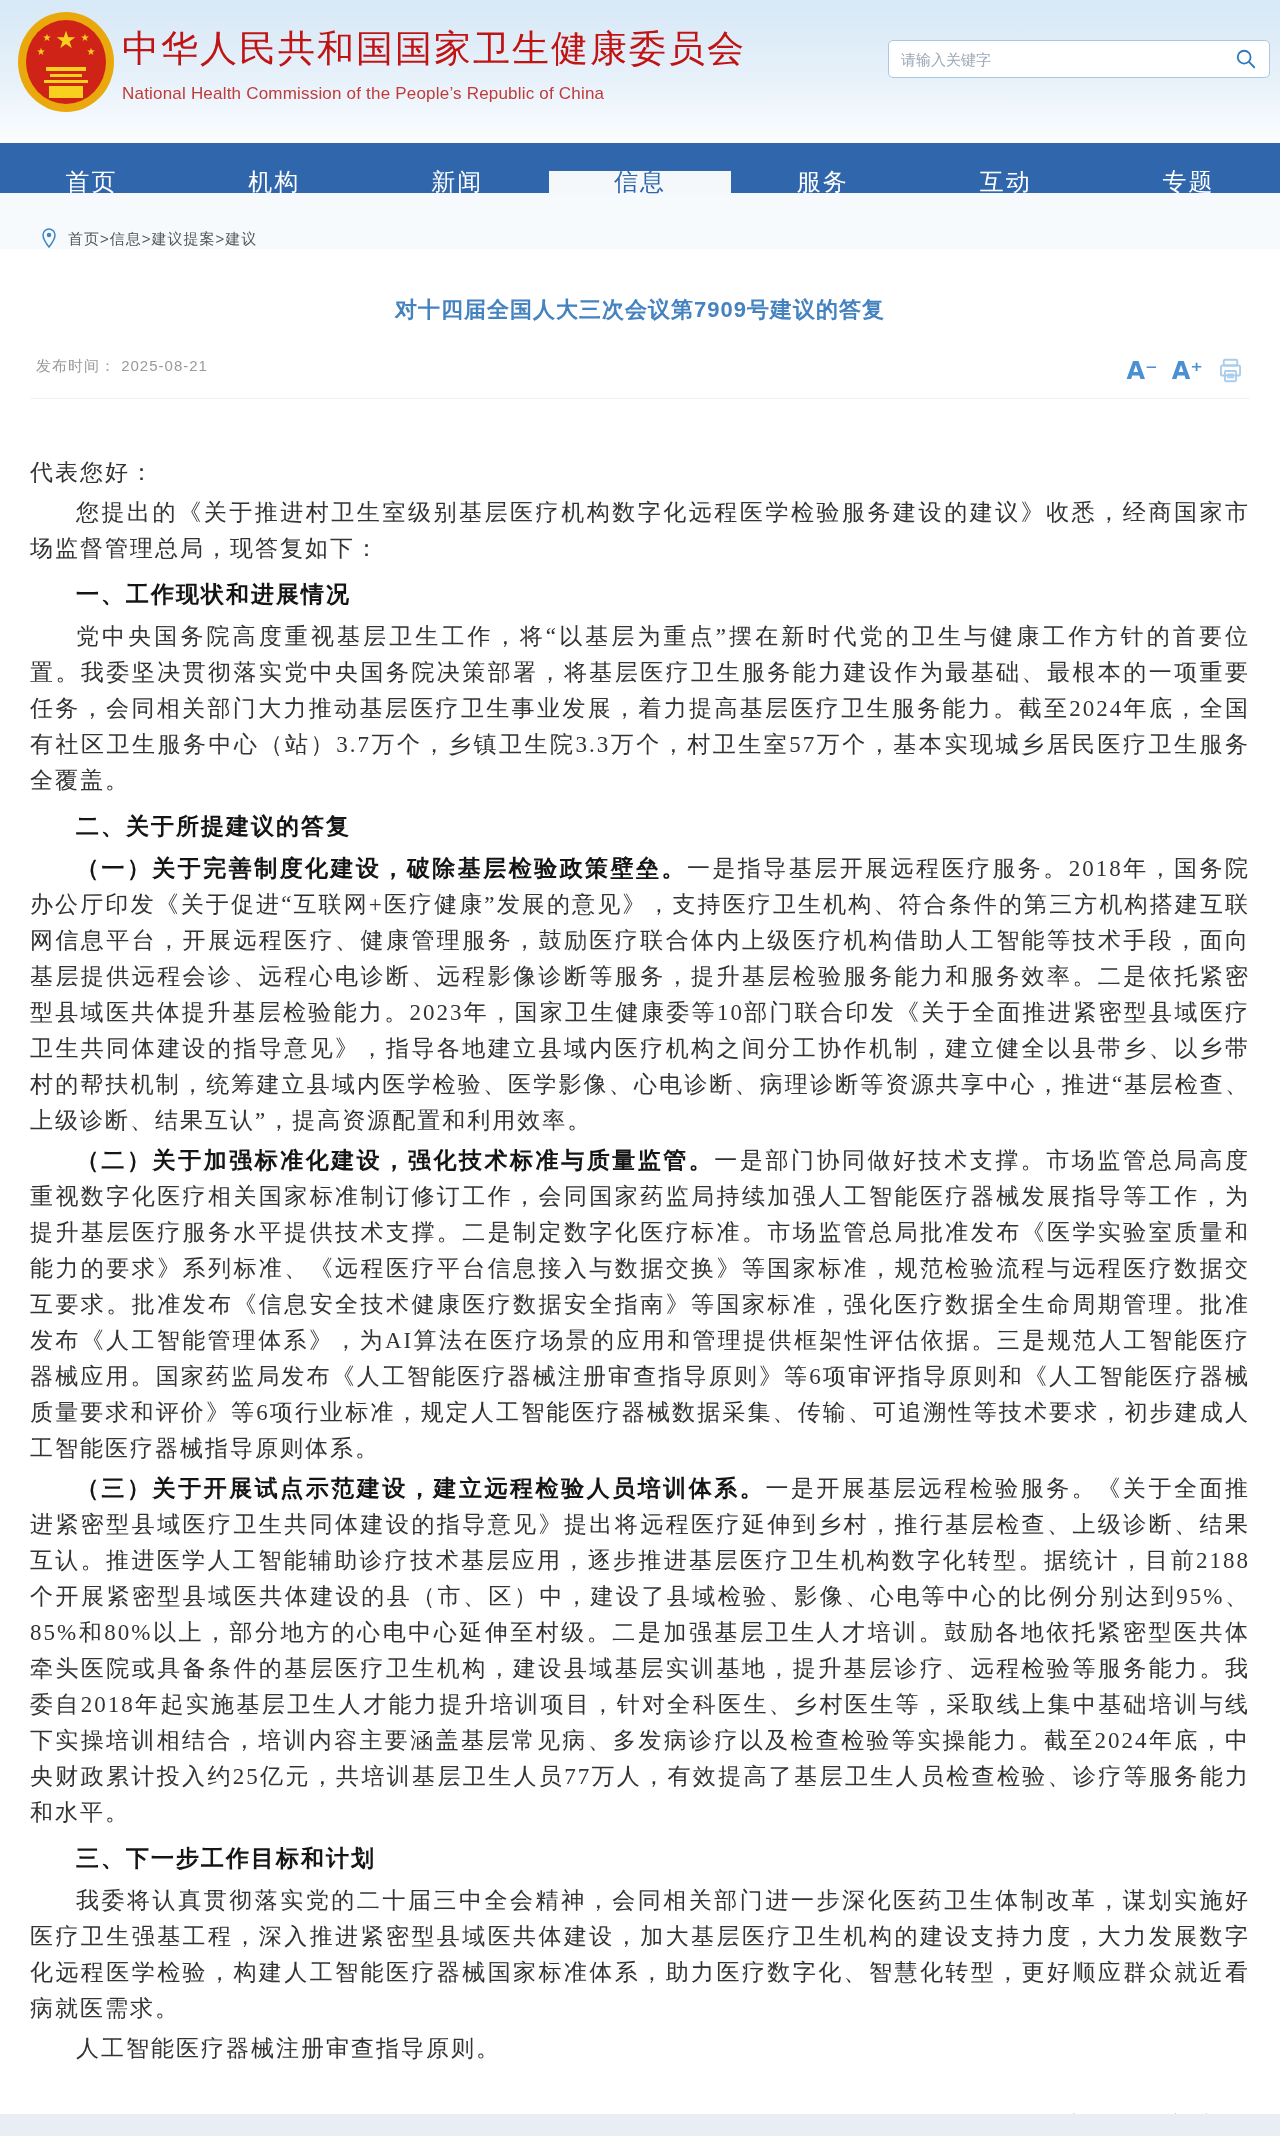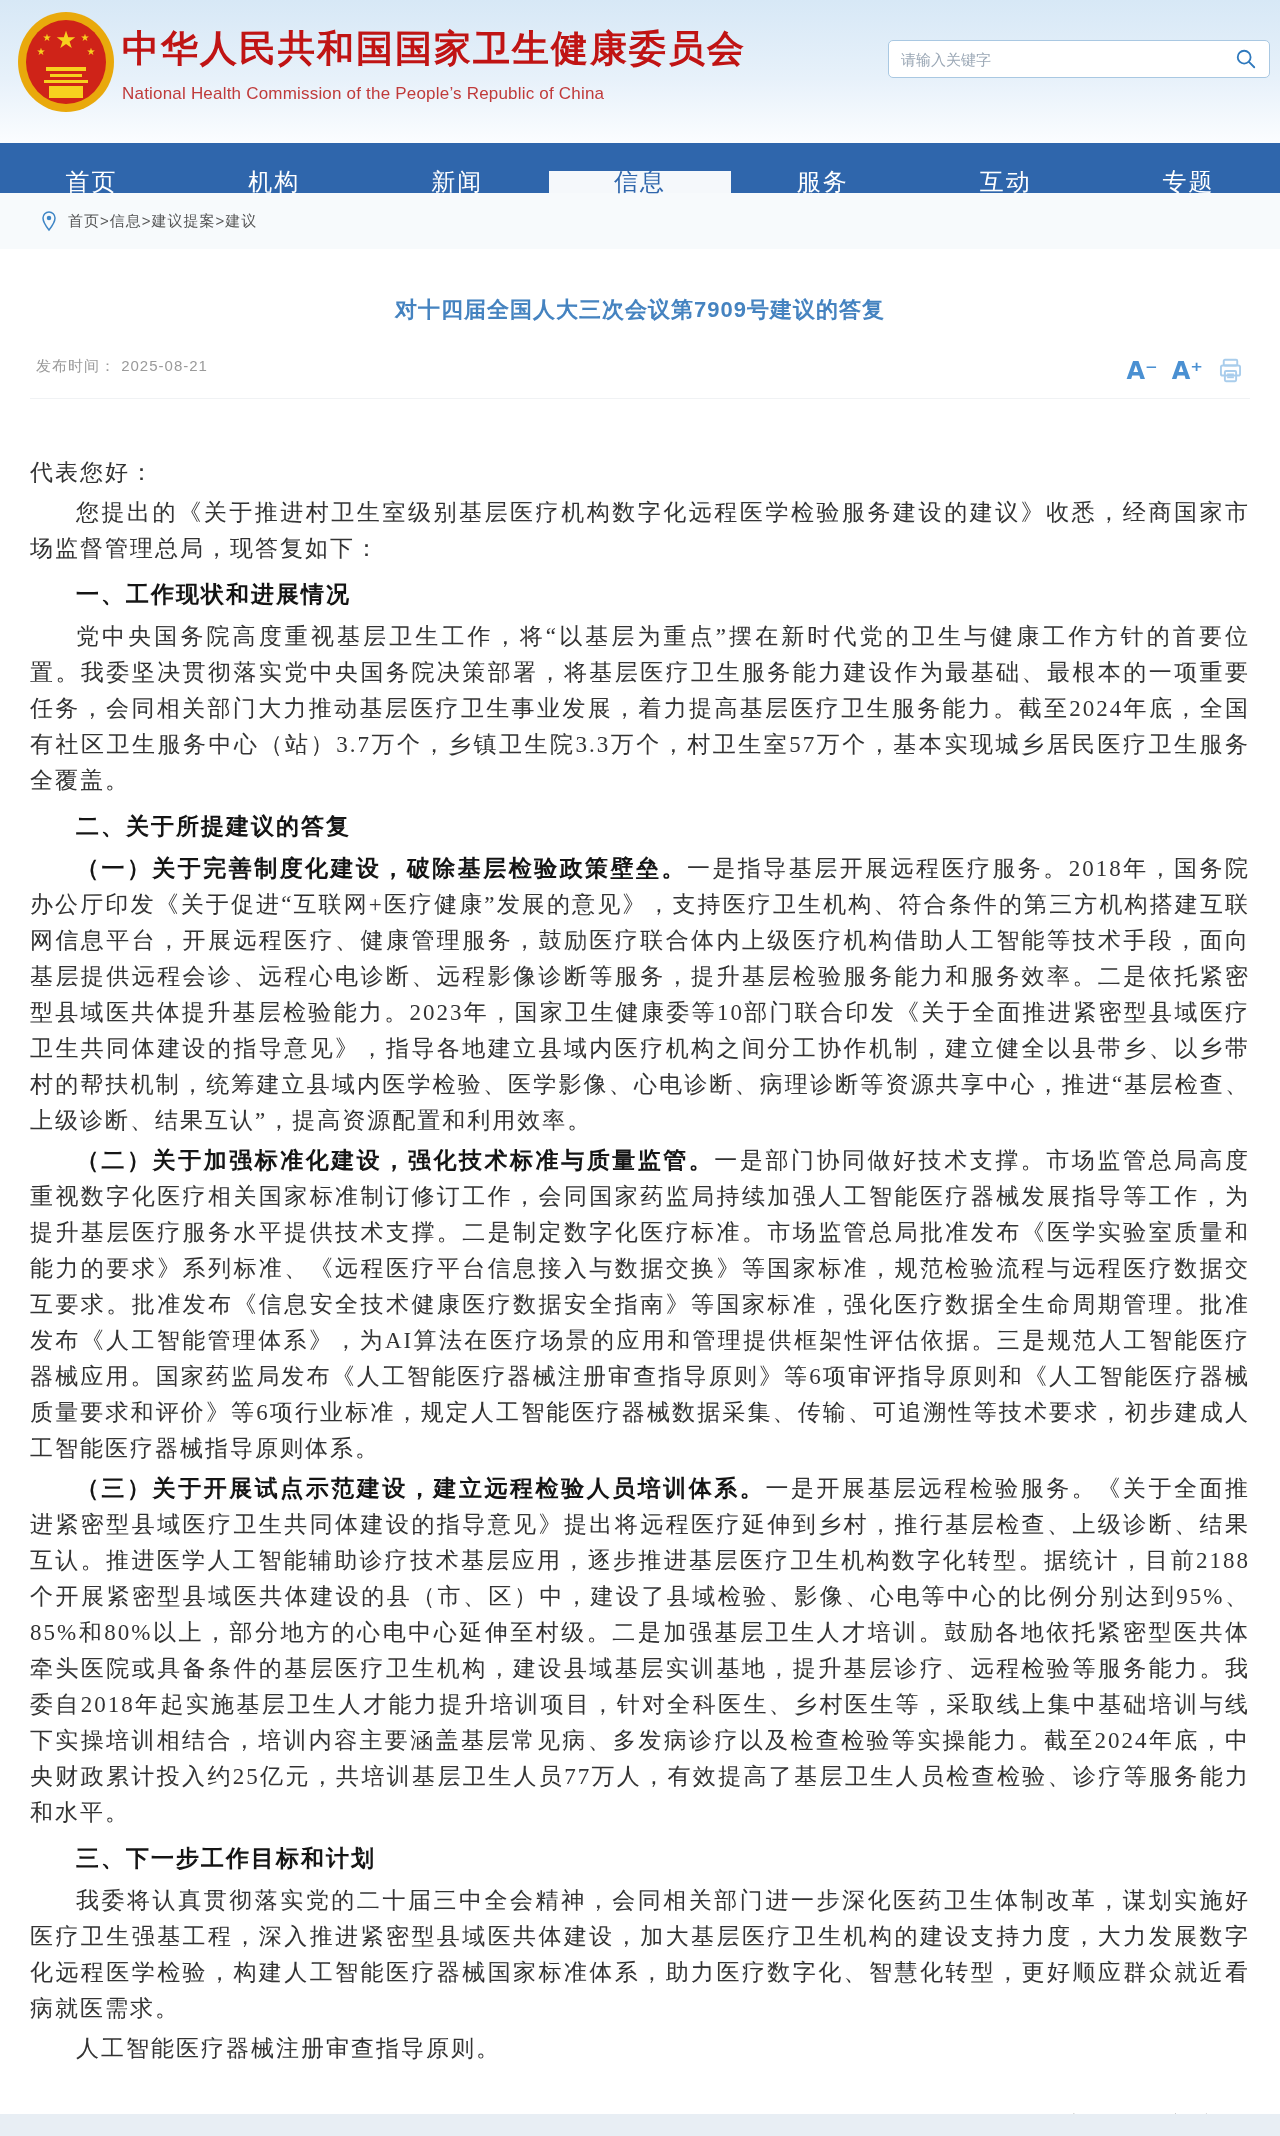--- a/index.html
+++ b/index.html
@@ -13,21 +13,21 @@
   .site-header {
     height:143px;
     background:linear-gradient(180deg,#d7e8f6 0%,#e7f1fa 55%,#fbfdff 100%);
     position:relative;
   }
   .emblem {
     position:absolute; left:16px; top:10px; width:100px; height:110px;
   }
   .brand { position:absolute; left:122px; top:24px; }
   .brand-cn {
-    color:#c01414; font-size:37px; font-weight:bold; letter-spacing:2px;
+    color:#c01414; font-size:37px; font-weight:normal; letter-spacing:2px;
     font-family:"Liberation Serif","DejaVu Serif",serif;
   }
   .brand-en {
     color:#c03a3a; font-size:17px; margin-top:10px; letter-spacing:0.2px;
   }
   .search-box {
     position:absolute; left:888px; top:40px; width:382px; height:38px;
     background:#ffffff; border:1px solid #a9c8e2; border-radius:5px;
     display:flex; align-items:center; padding:0 12px;
   }
@@ -39,21 +39,21 @@
   .search-btn { width:22px; height:22px; cursor:pointer; display:flex; align-items:center; }
   
   .main-nav { height:50px; background:#2f66ac; display:flex; }
   .nav-item {
     flex:1; display:flex; align-items:center; justify-content:center;
     color:#ffffff; font-size:24px; cursor:pointer; letter-spacing:2px;margin-top:28px;
   }
   .nav-item.active { background:#f5f8fb; color:#2f66ac; }
   
   .crumb-bar {
-    height:56px; background:#f7fafc; display:flex; align-items:center; padding-left:40px;
+    height:56px; background:#f7fafc; display:flex; align-items:flex-end; padding-left:40px;
   }
   .crumb-pin { width:18px; height:22px; margin-right:10px; }
   .crumb-text { font-size:15px; color:#555; letter-spacing:1px; cursor:pointer; }
   
   .content { background:#ffffff; padding:0 30px; }
   .article-title {
     text-align:center; color:#4583c0; font-size:22px; font-weight:600;
     padding-top:46px; letter-spacing:1px;
   }
   .meta-row {

